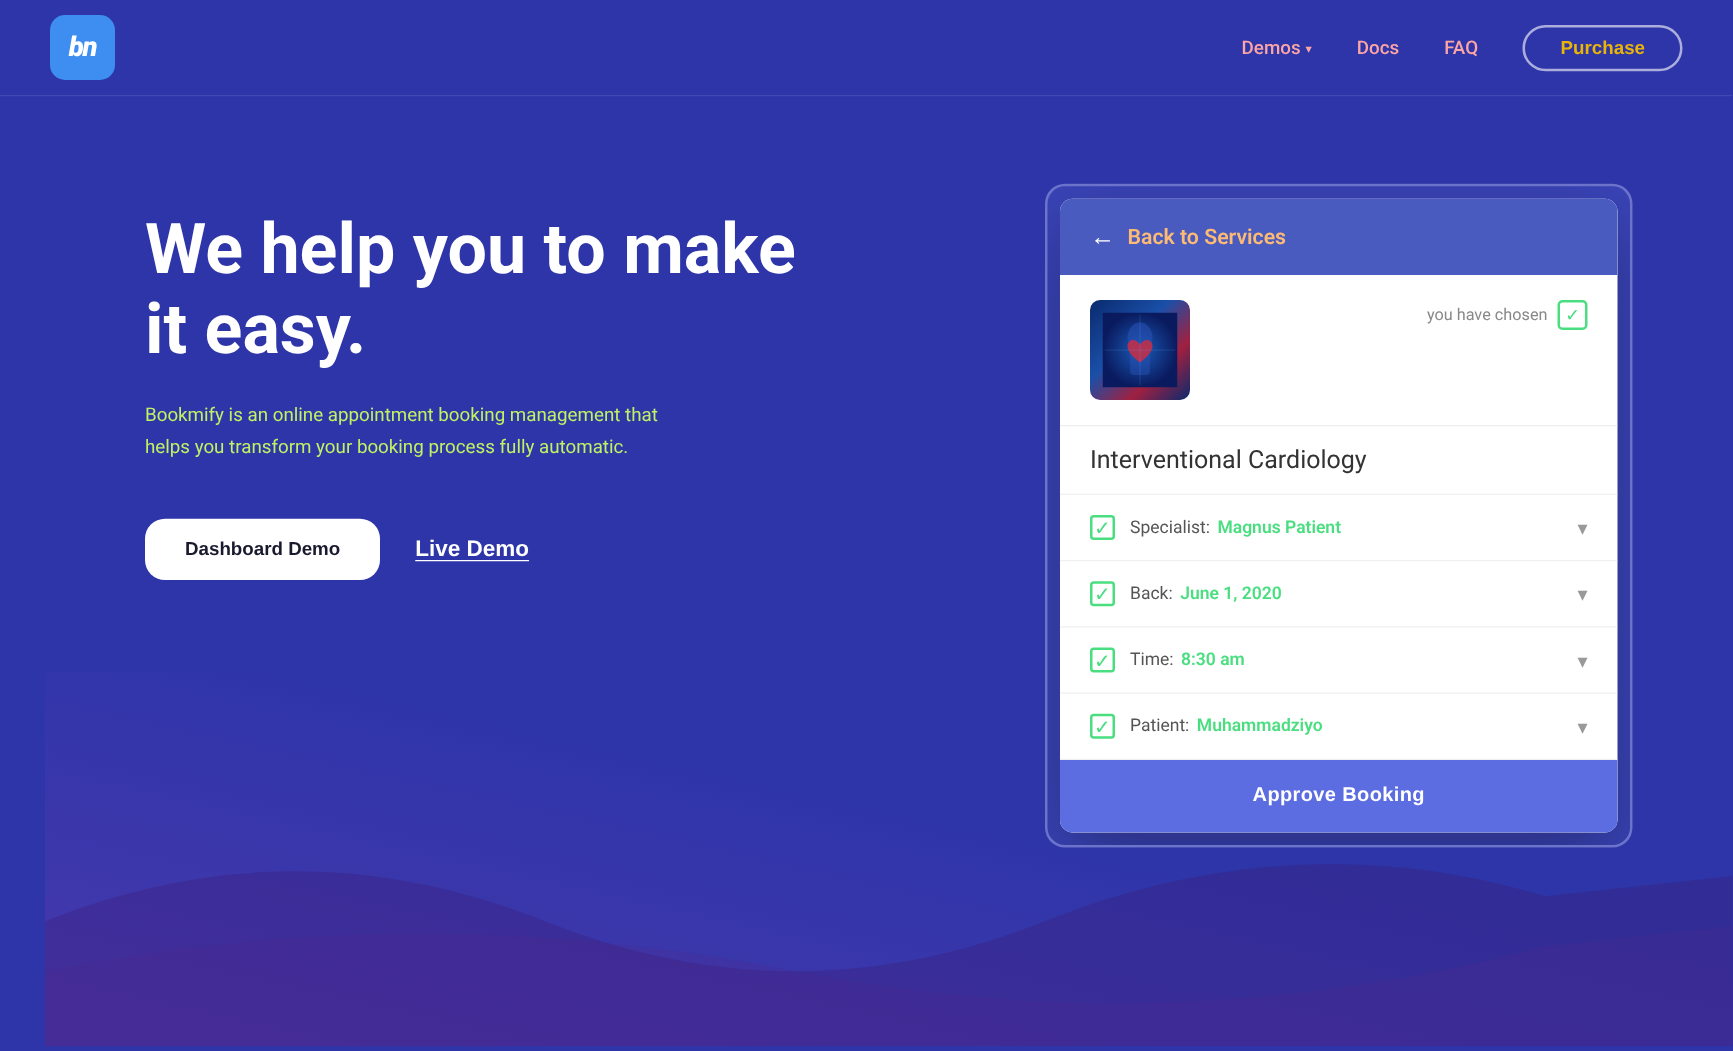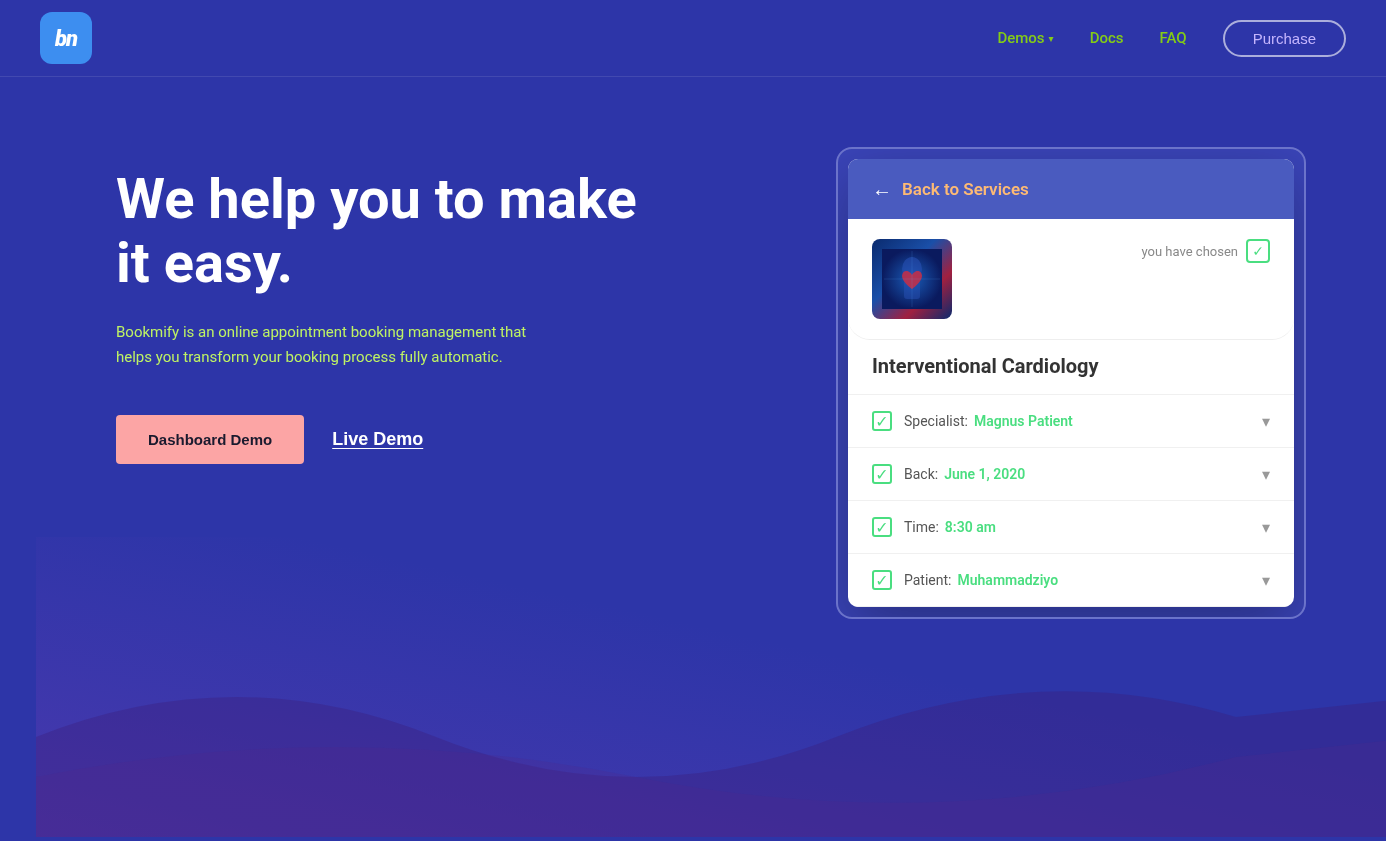--- a/index.html
+++ b/index.html
@@ -36,43 +36,43 @@
       letter-spacing: -1px;
     }
 
     .nav-links {
       display: flex;
       align-items: center;
       gap: 36px;
     }
 
     .nav-link {
-      color: #84cc16;
+      color: #fca5a5;
       text-decoration: none;
       font-size: 15px;
       font-weight: 500;
       display: flex;
       align-items: center;
       gap: 4px;
       cursor: pointer;
     }
 
     .nav-link .chevron {
       font-size: 10px;
       margin-top: 1px;
     }
 
     .purchase-btn {
       border: 2px solid rgba(255,255,255,0.6);
       border-radius: 30px;
       padding: 8px 28px;
-      color: #c4b5fd;
+      color: #eab308;
       background: transparent;
       font-size: 15px;
-      font-weight: 400;
+      font-weight: 700;
       cursor: pointer;
     }
 
     
     .hero {
       display: flex;
       align-items: flex-start;
       justify-content: space-between;
       padding: 70px 80px 40px 80px;
       position: relative;
@@ -116,24 +116,24 @@
       max-width: 440px;
     }
 
     .hero-buttons {
       display: flex;
       align-items: center;
       gap: 28px;
     }
 
     .dashboard-btn {
-      background: #fca5a5;
+      background: #ffffff;
       color: #1a1a2e;
       border: none;
-      border-radius: 4px;
+      border-radius: 16px;
       padding: 16px 32px;
       font-size: 15px;
       font-weight: 700;
       cursor: pointer;
     }
 
     .live-demo-btn {
       color: white;
       font-size: 18px;
       font-weight: 600;
@@ -186,21 +186,20 @@
       font-weight: 600;
     }
 
     
     .service-block {
       padding: 20px 24px;
       display: flex;
       align-items: flex-start;
       gap: 16px;
       border-bottom: 1px solid #eee;
-      border-radius: 22px;
     }
 
     .service-image {
       width: 80px;
       height: 80px;
       border-radius: 8px;
       background: linear-gradient(135deg, #0a2a6e 0%, #1a4fa8 40%, #a02040 70%, #0a2a6e 100%);
       flex-shrink: 0;
       display: flex;
       align-items: center;
@@ -232,21 +231,21 @@
       display: flex;
       align-items: center;
       justify-content: center;
       color: #4ade80;
       font-size: 14px;
     }
 
     .service-name {
       padding: 14px 24px 16px;
       font-size: 20px;
-      font-weight: 700;
+      font-weight: 400;
       color: #333;
       border-bottom: 1px solid #f0f0f0;
     }
 
     
     .booking-row {
       display: flex;
       align-items: center;
       padding: 16px 24px;
       border-bottom: 1px solid #f0f0f0;
@@ -410,20 +409,21 @@
         </div>
 
         <div class="booking-row">
           <div class="row-check checked">✓</div>
           <span class="row-label">Patient:</span>
           <span class="row-value">Muhammadziyo</span>
           <span class="row-chevron">▾</span>
         </div>
 
         
+        <button class="approve-btn">Approve Booking</button>
 
       </div>
     </div>
   </div>
 
   <svg class="wave-bottom" viewBox="0 0 1386 200" preserveAspectRatio="none">
     <path d="M0,100 Q200,20 400,100 Q600,180 800,100 Q1000,20 1200,80 L1386,60 L1386,200 L0,200Z" fill="rgba(60,30,120,0.35)"></path>
     <path d="M0,140 Q300,80 600,140 Q900,200 1200,120 L1386,100 L1386,200 L0,200Z" fill="rgba(80,40,140,0.25)"></path>
   </svg>
 

